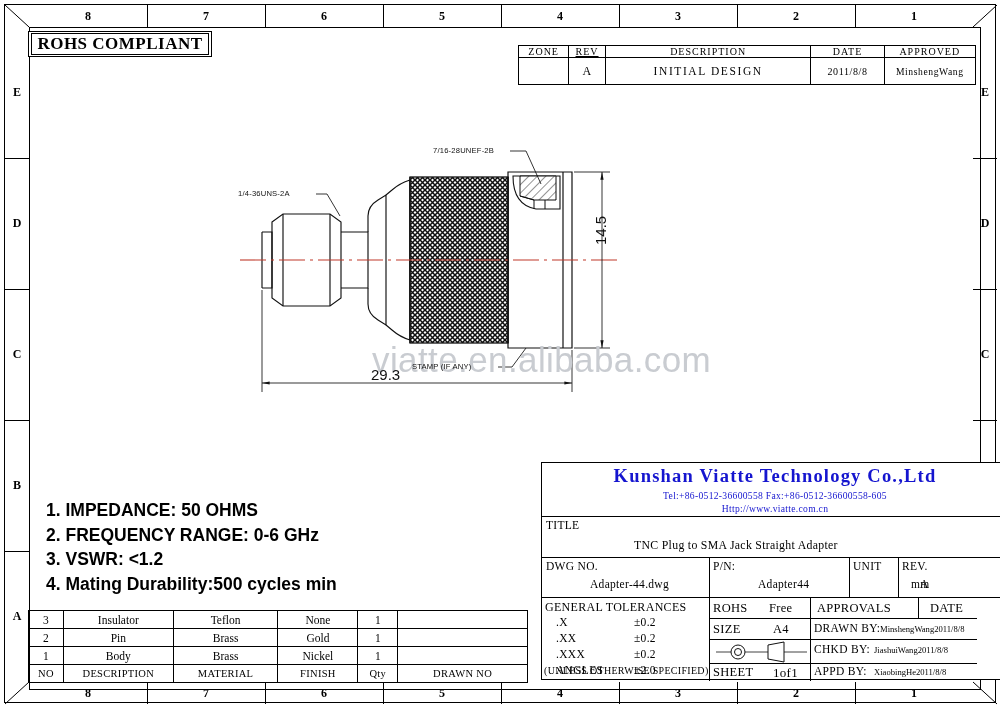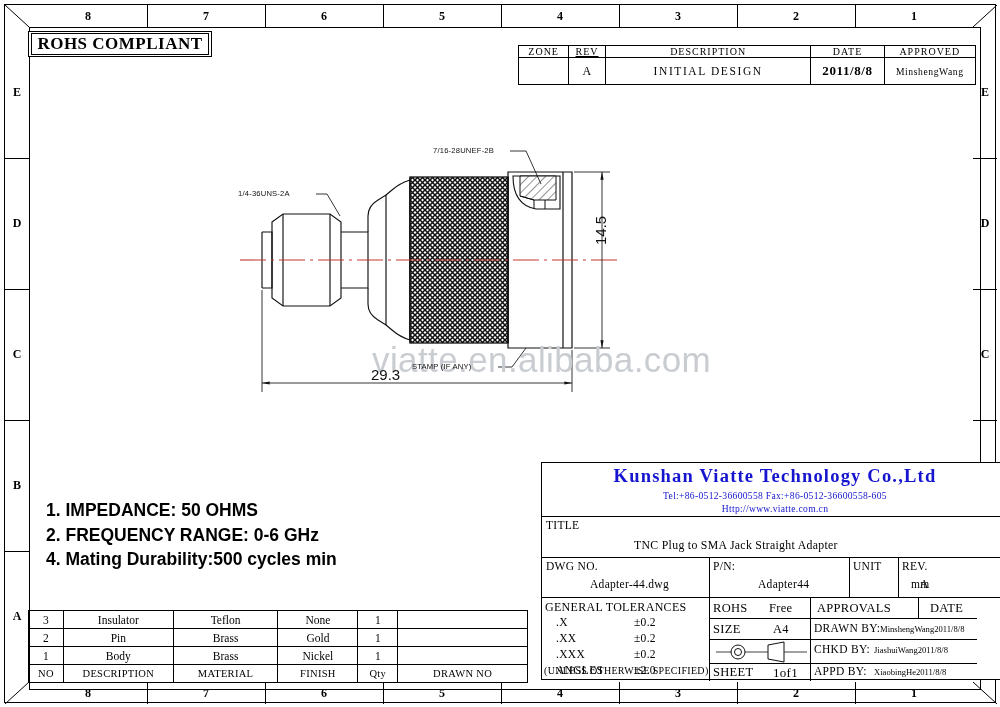--- a/index.html
+++ b/index.html
@@ -165,21 +165,21 @@
           <th style="width: 45%;">DESCRIPTION</th>
           <th style="width: 16%;">DATE</th>
           <th style="width: 20%;">APPROVED</th>
         </tr>
       </thead>
     <tbody id="rev-body">
         <tr>
           <td></td>
           <td style="font-size: 12px;">A</td>
           <td style="letter-spacing: 1.6px; font-size: 11.5px;">INITIAL DESIGN</td>
-          <td style="font-size: 13px; font-weight: bold;">2011/8/8</td>
+          <td style="font-size: 10px;">2011/8/8</td>
           <td style="font-size: 9.6px;">MinshengWang</td>
         </tr>
       </tbody>
   </table>
 </div>
 
 <svg id="dwg" viewBox="0 0 1000 707">
   <defs>
     <pattern id="knurl" width="5" height="5" patternUnits="userSpaceOnUse">
       <rect width="5" height="5" fill="#fff"></rect>
@@ -268,20 +268,21 @@
 <div class="dimtxt" style="left:371px;top:366px;">29.3</div>
 <div class="dimtxt" style="left:592px;top:245px;transform:rotate(-90deg);transform-origin:left top;">14.5</div>
 
 <div class="calltxt" style="left:238px;top:189px;">1/4-36UNS-2A</div>
 <div class="calltxt" style="left:433px;top:146px;">7/16-28UNEF-2B</div>
 <div class="calltxt" style="left:412px;top:362px;">STAMP (IF ANY)</div>
 
 <div id="specs">
     <div>1. IMPEDANCE: 50 OHMS</div>
     <div>2. FREQUENCY RANGE: 0-6 GHz</div>
+    <div>3. VSWR: &lt;1.2</div>
     <div>4. Mating Durability:500 cycles min</div>
   </div>
 
 <div id="bom">
   <table>
     <tbody id="bom-body">
         <tr>
           <td style="width: 7%;">3</td>
           <td style="width: 22%;">Insulator</td>
           <td style="width: 21%;">Teflon</td>

